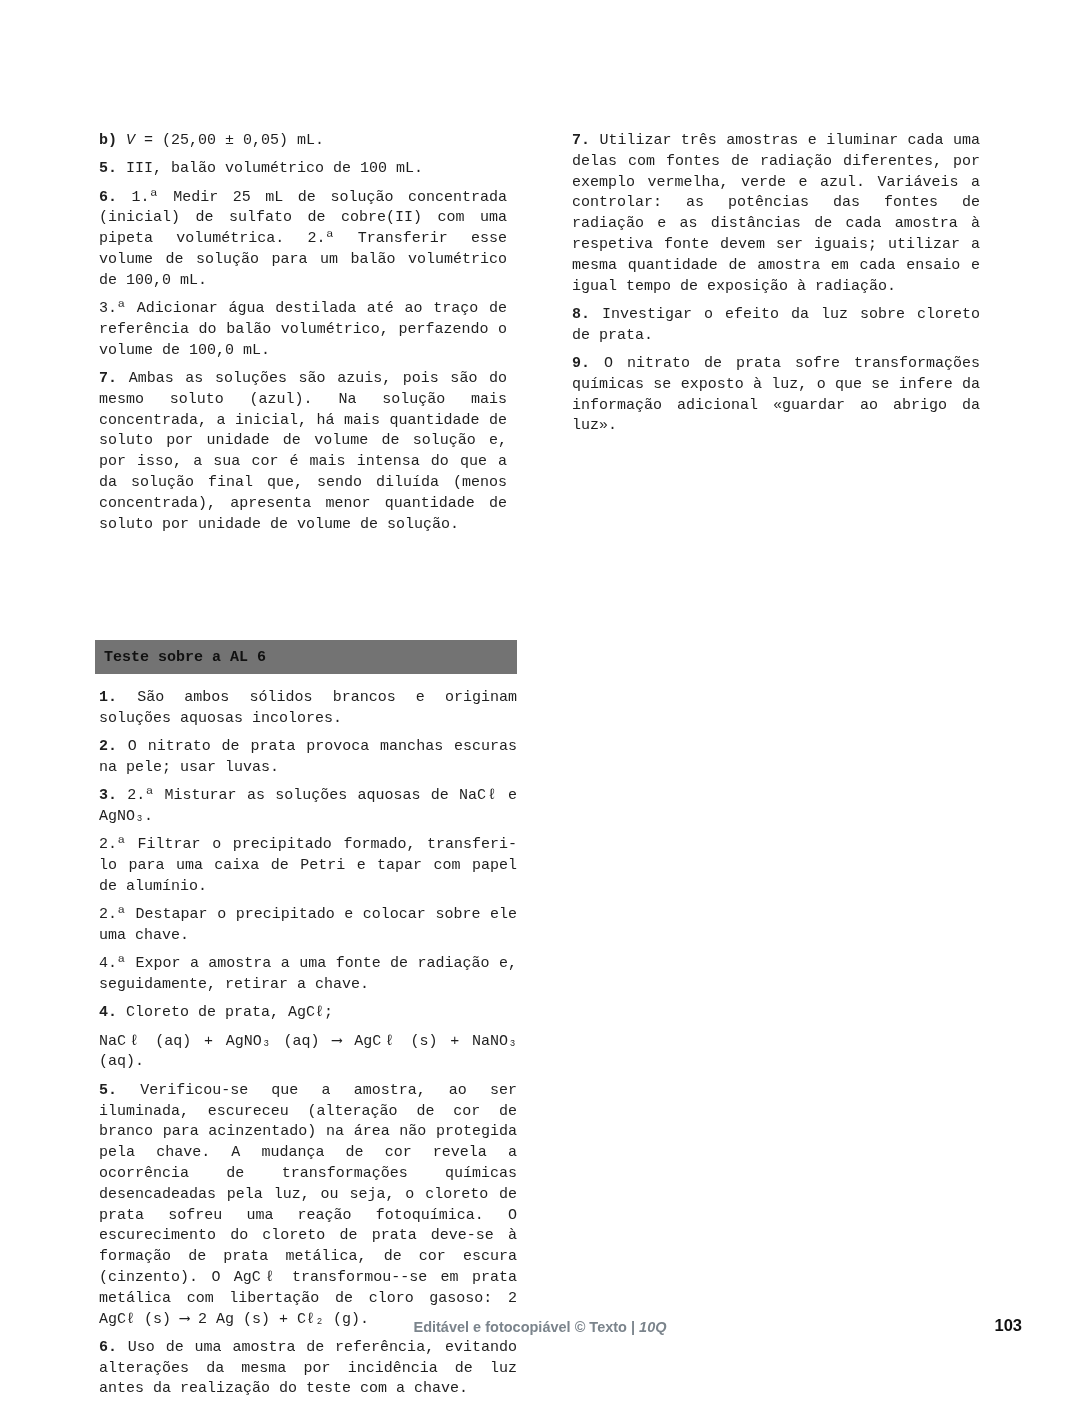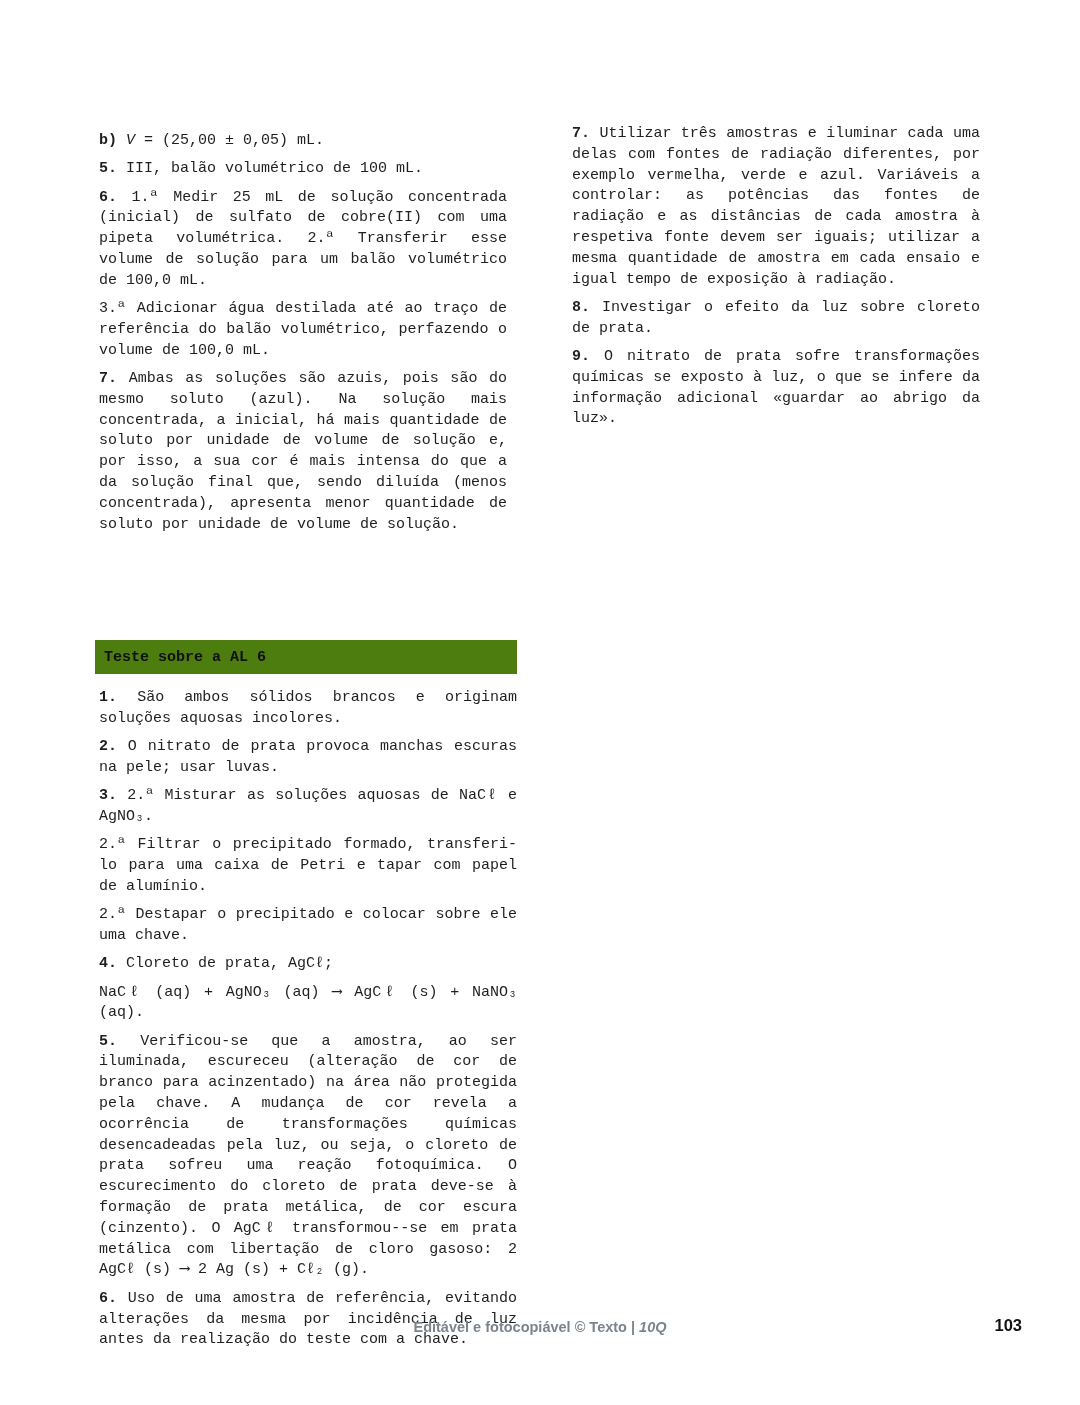--- a/index.html
+++ b/index.html
@@ -14,21 +14,21 @@
   }
   .textcol {
     position: absolute;
     width: 408px;
     font-size: 15px;
     line-height: 20.8px;
     text-align: justify;
     font-family: Liberation Mono, monospace;
   }
   #col-left-top  { left: 99px;  top: 131px; }
-  #col-right     { left: 572px; top: 124px; }
+  #col-right     { left: 572px; top: 131px; }
   #col-left-bottom { left: 95px; top: 640px; width: 422px; }
   #col-left-bottom .paras { margin-left: 4px; }
 
   p.para { margin: 0 0 7.5px 0; }
   b[data-name="answer-number"] { font-weight: 700; }
   i[data-name="italic-symbol"] { font-style: italic; }
 
   .section-header {
     padding: 7px 0 6px 9px;
     font-weight: 700;
@@ -76,29 +76,30 @@
 
   <div class="textcol" id="col-right" data-name="right-column">
     <div class="paras" id="right-paragraphs" data-name="answers-list">
         <p class="para" data-name="answer-paragraph"><b data-name="answer-number">7.</b><span data-name="answer-text"> Utilizar três amostras e iluminar cada uma delas com fontes de radiação diferentes, por exemplo vermelha, verde e azul. Variáveis a controlar: as potências das fontes de radiação e as distâncias de cada amostra à respetiva fonte devem ser iguais; utilizar a mesma quantidade de amostra em cada ensaio e igual tempo de exposição à radiação.</span></p>
         <p class="para" data-name="answer-paragraph"><b data-name="answer-number">8.</b><span data-name="answer-text"> Investigar o efeito da luz sobre cloreto de prata.</span></p>
         <p class="para" data-name="answer-paragraph"><b data-name="answer-number">9.</b><span data-name="answer-text"> O nitrato de prata sofre transformações químicas se exposto à luz, o que se infere da informação adicional «guardar ao abrigo da luz».</span></p>
       </div>
   </div>
 
   <div class="textcol" id="col-left-bottom" data-name="test-section">
-    <div class="section-header" id="test-header" data-name="section-header" style="background: #4d7c0f;">
+    <div class="section-header" id="test-header" data-name="section-header" style="background: #737373;">
       <span data-name="section-title">Teste sobre a AL 6</span>
     </div>
     <div class="paras" id="test-paragraphs" data-name="answers-list">
         <p class="para" data-name="answer-paragraph"><b data-name="answer-number">1.</b><span data-name="answer-text"> São ambos sólidos brancos e originam soluções aquosas incolores.</span></p>
         <p class="para" data-name="answer-paragraph"><b data-name="answer-number">2.</b><span data-name="answer-text"> O nitrato de prata provoca manchas escuras na pele; usar luvas.</span></p>
         <p class="para" data-name="answer-paragraph"><b data-name="answer-number">3.</b><span data-name="answer-text"> 2.ª Misturar as soluções aquosas de NaCℓ e AgNO₃.</span></p>
         <p class="para" data-name="answer-paragraph"><span data-name="answer-text">2.ª Filtrar o precipitado formado, transferi-lo para uma caixa de Petri e tapar com papel de alumínio.</span></p>
         <p class="para" data-name="answer-paragraph"><span data-name="answer-text">2.ª Destapar o precipitado e colocar sobre ele uma chave.</span></p>
+        <p class="para" data-name="answer-paragraph"><span data-name="answer-text">4.ª Expor a amostra a uma fonte de radiação e, seguidamente, retirar a chave.</span></p>
         <p class="para" data-name="answer-paragraph"><b data-name="answer-number">4.</b><span data-name="answer-text"> Cloreto de prata, AgCℓ;</span></p>
         <p class="para" data-name="answer-paragraph"><span data-name="answer-text">NaCℓ (aq) + AgNO₃ (aq) ⟶ AgCℓ (s) + NaNO₃ (aq).</span></p>
         <p class="para" data-name="answer-paragraph"><b data-name="answer-number">5.</b><span data-name="answer-text"> Verificou-se que a amostra, ao ser iluminada, escureceu (alteração de cor de branco para acinzentado) na área não protegida pela chave. A mudança de cor revela a ocorrência de transformações químicas desencadeadas pela luz, ou seja, o cloreto de prata sofreu uma reação fotoquímica. O escurecimento do cloreto de prata deve-se à formação de prata metálica, de cor escura (cinzento). O AgCℓ transformou--se em prata metálica com libertação de cloro gasoso: 2 AgCℓ (s) ⟶ 2 Ag (s) + Cℓ₂ (g).</span></p>
         <p class="para" data-name="answer-paragraph"><b data-name="answer-number">6.</b><span data-name="answer-text"> Uso de uma amostra de referência, evitando alterações da mesma por incidência de luz antes da realização do teste com a chave.</span></p>
       </div>
   </div>
 
   <div class="footer-credit" id="footer-credit" data-name="footer-credit" style="color: rgb(123, 132, 140);">
     <span data-name="footer-credit-text">Editável e fotocopiável © Texto | </span><span class="edition" data-name="footer-edition-label">10Q</span>
   </div>

